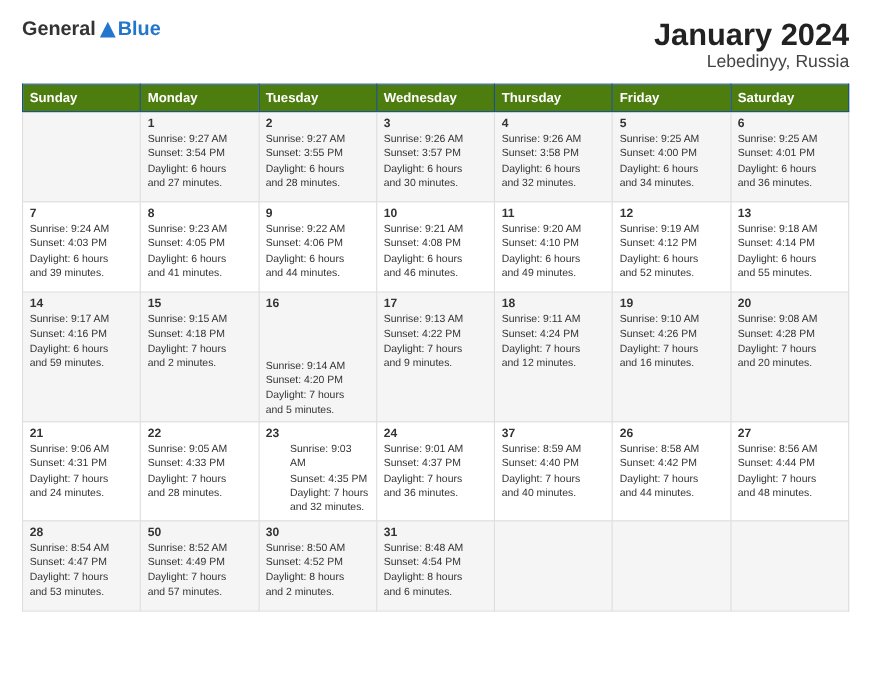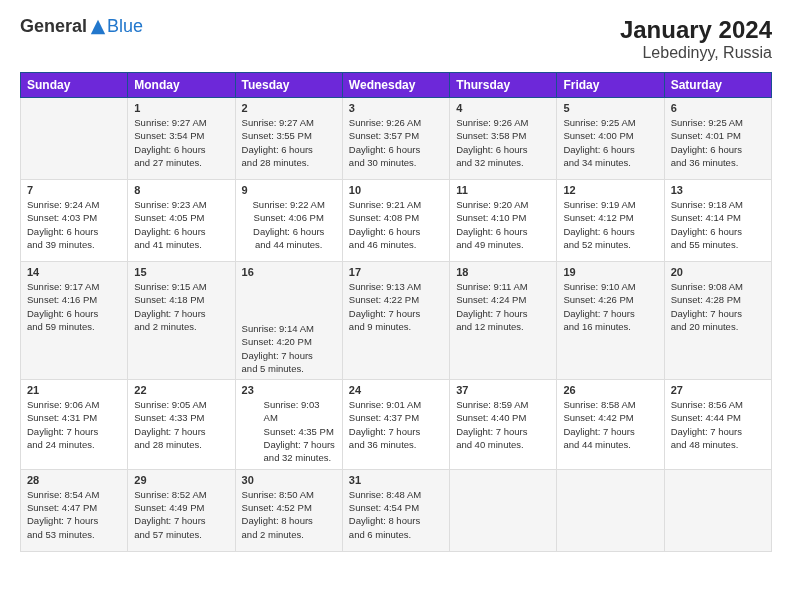--- a/index.html
+++ b/index.html
@@ -30,47 +30,47 @@
       display: flex;
       align-items: center;
     }
     .logo-general {
       font-size: 18px;
       font-weight: bold;
       color: #333;
     }
     .logo-blue {
       font-size: 18px;
-      font-weight: normal;
+      font-weight: bold;
       color: #2277cc;
     }
     .logo-icon {
       width: 18px;
       height: 18px;
       margin-left: 2px;
     }
     .title-block {
       text-align: right;
     }
     .month-title {
-      font-size: 24px;
+      font-size: 28px;
       font-weight: bold;
       color: #222;
     }
     .location-title {
       font-size: 16px;
       color: #444;
     }
     table {
       width: 100%;
       border-collapse: collapse;
       table-layout: fixed;
     }
     thead tr {
-      background-color: #6d28d9;
+      background-color: #4d7c0f;
       margin-left: 12px;
     }
     thead th {
       color: #fff;
       font-size: 12px;
       font-weight: bold;
       padding: 5px 6px;
       text-align: left;
       border: 1px solid #1a5090;
     }
@@ -191,21 +191,21 @@
           </td>
           <td>
             <span class="day-number">8</span>
             <div class="day-info" style="white-space: pre-line;">Sunrise: 9:23 AM
 Sunset: 4:05 PM
 Daylight: 6 hours
 and 41 minutes.</div>
           </td>
           <td>
             <span class="day-number">9</span>
-            <div class="day-info" style="white-space: pre-line; text-align: center;">Sunrise: 9:22 AM
+            <div class="day-info" style="white-space: pre-line;">Sunrise: 9:22 AM
 Sunset: 4:06 PM
 Daylight: 6 hours
 and 44 minutes.</div>
           </td>
           <td>
             <span class="day-number">10</span>
             <div class="day-info" style="white-space: pre-line;">Sunrise: 9:21 AM
 Sunset: 4:08 PM
 Daylight: 6 hours
 and 46 minutes.</div>
@@ -336,21 +336,21 @@
         </tr>
         <tr>
           <td>
             <span class="day-number">28</span>
             <div class="day-info" style="white-space: pre-line;">Sunrise: 8:54 AM
 Sunset: 4:47 PM
 Daylight: 7 hours
 and 53 minutes.</div>
           </td>
           <td>
-            <span class="day-number">29</span>
+            <span class="day-number">50</span>
             <div class="day-info" style="white-space: pre-line;">Sunrise: 8:52 AM
 Sunset: 4:49 PM
 Daylight: 7 hours
 and 57 minutes.</div>
           </td>
           <td>
             <span class="day-number">30</span>
             <div class="day-info" style="white-space: pre-line;">Sunrise: 8:50 AM
 Sunset: 4:52 PM
 Daylight: 8 hours

